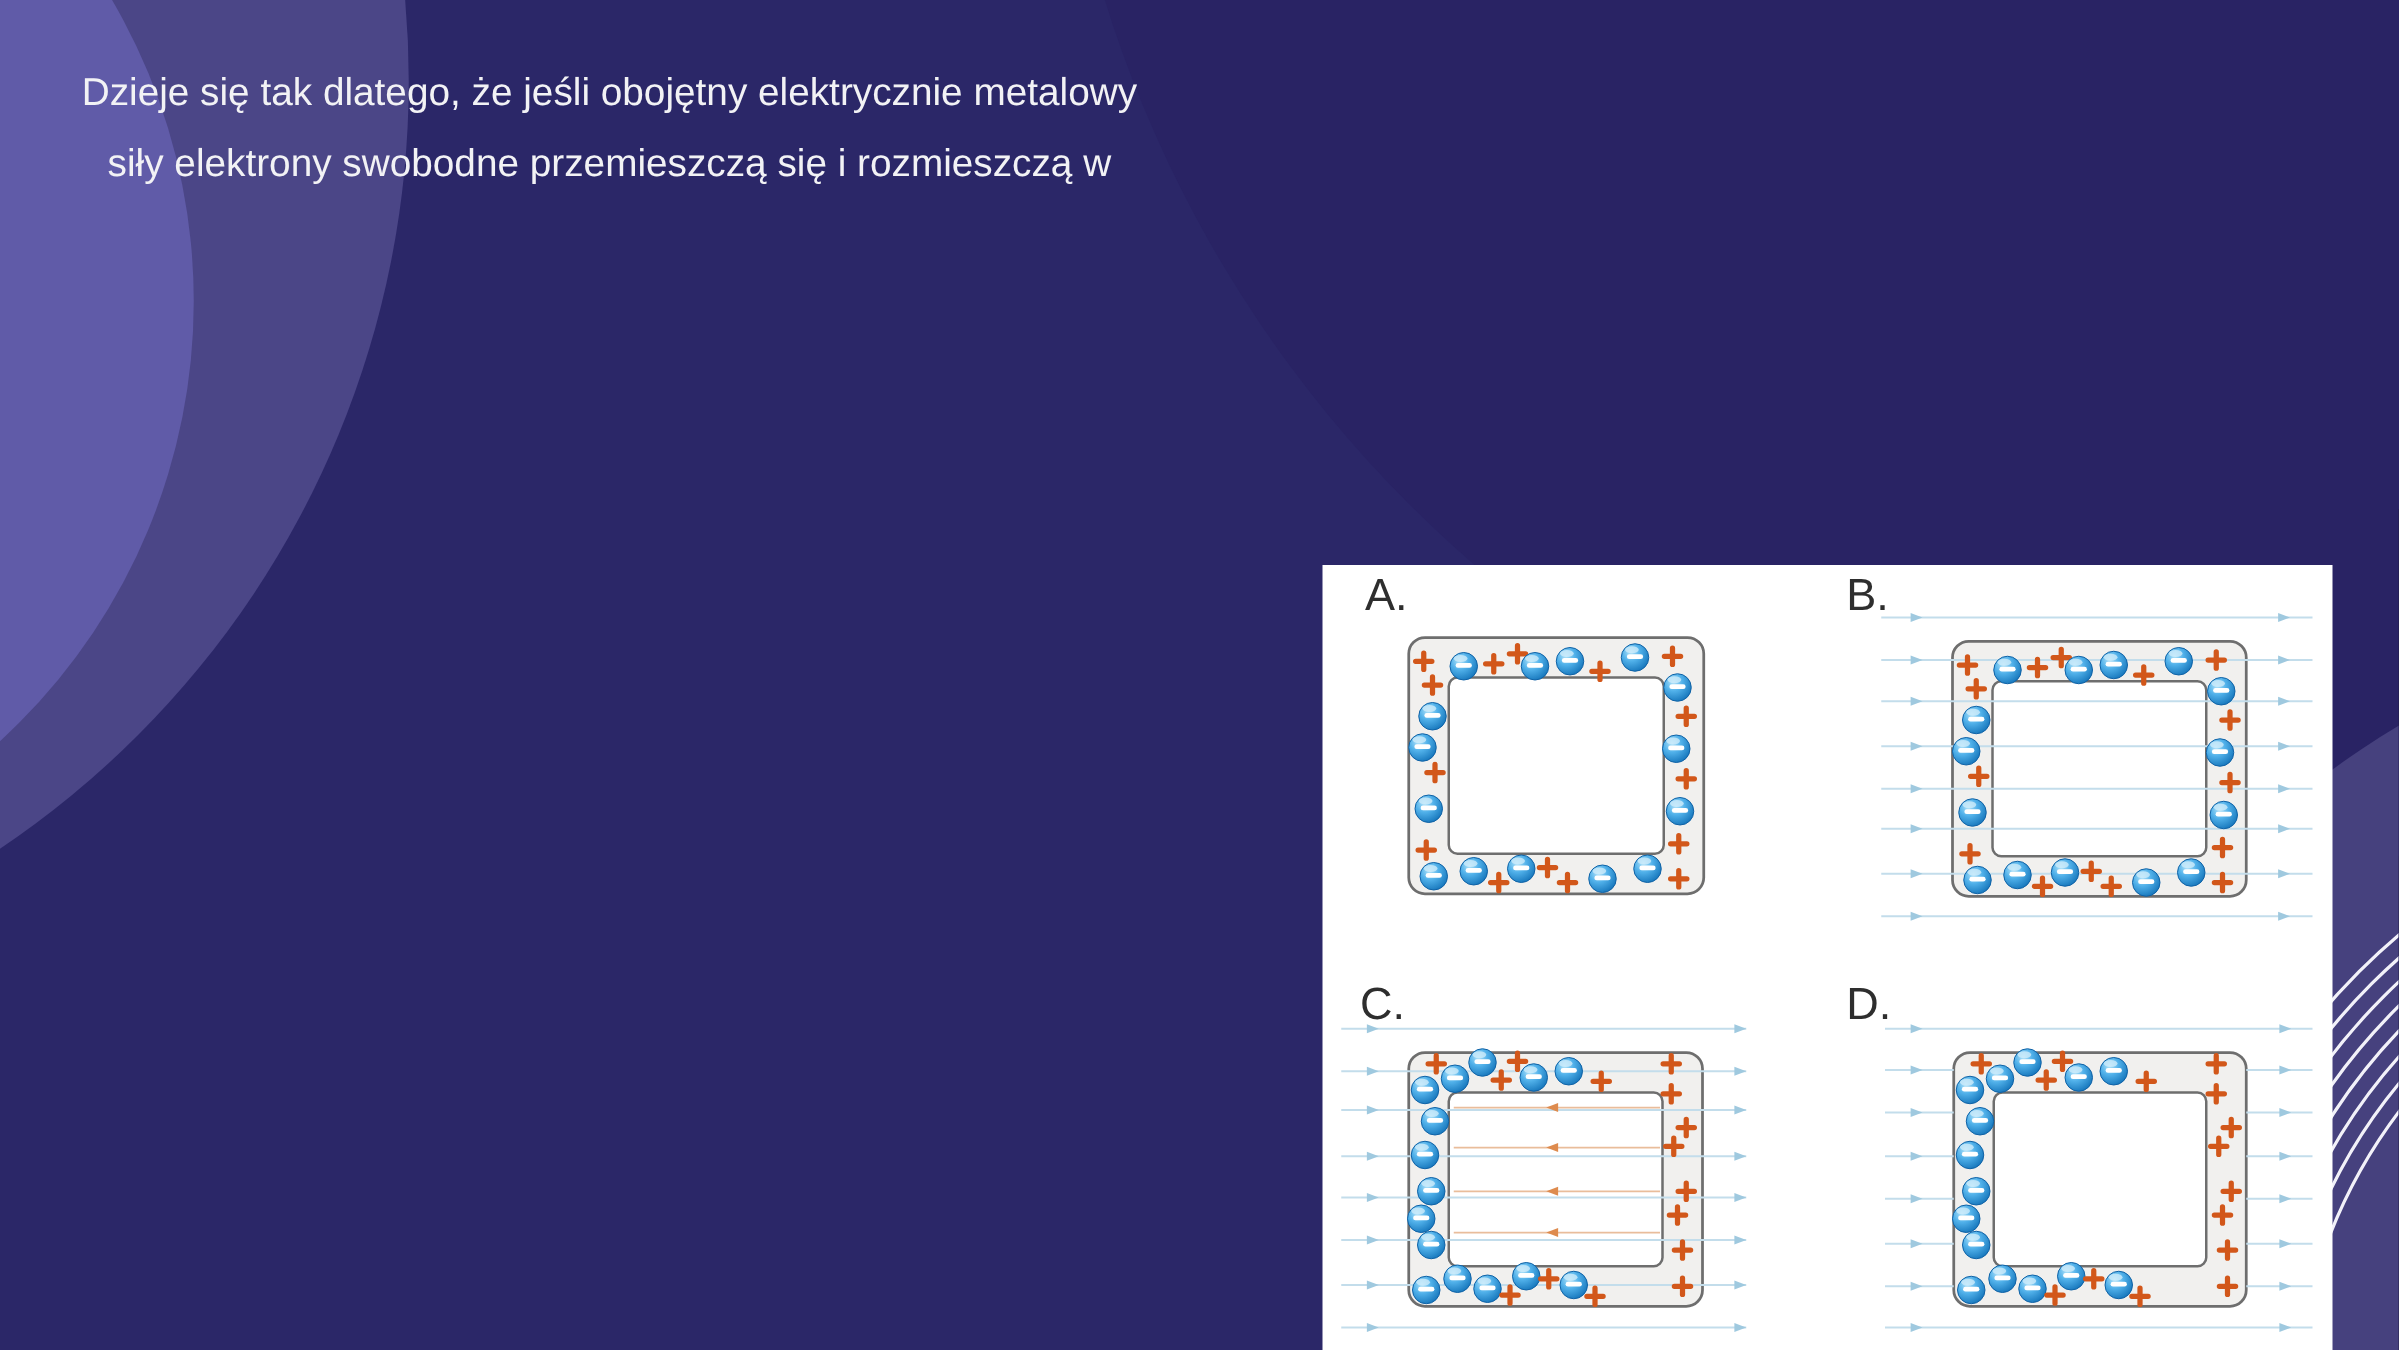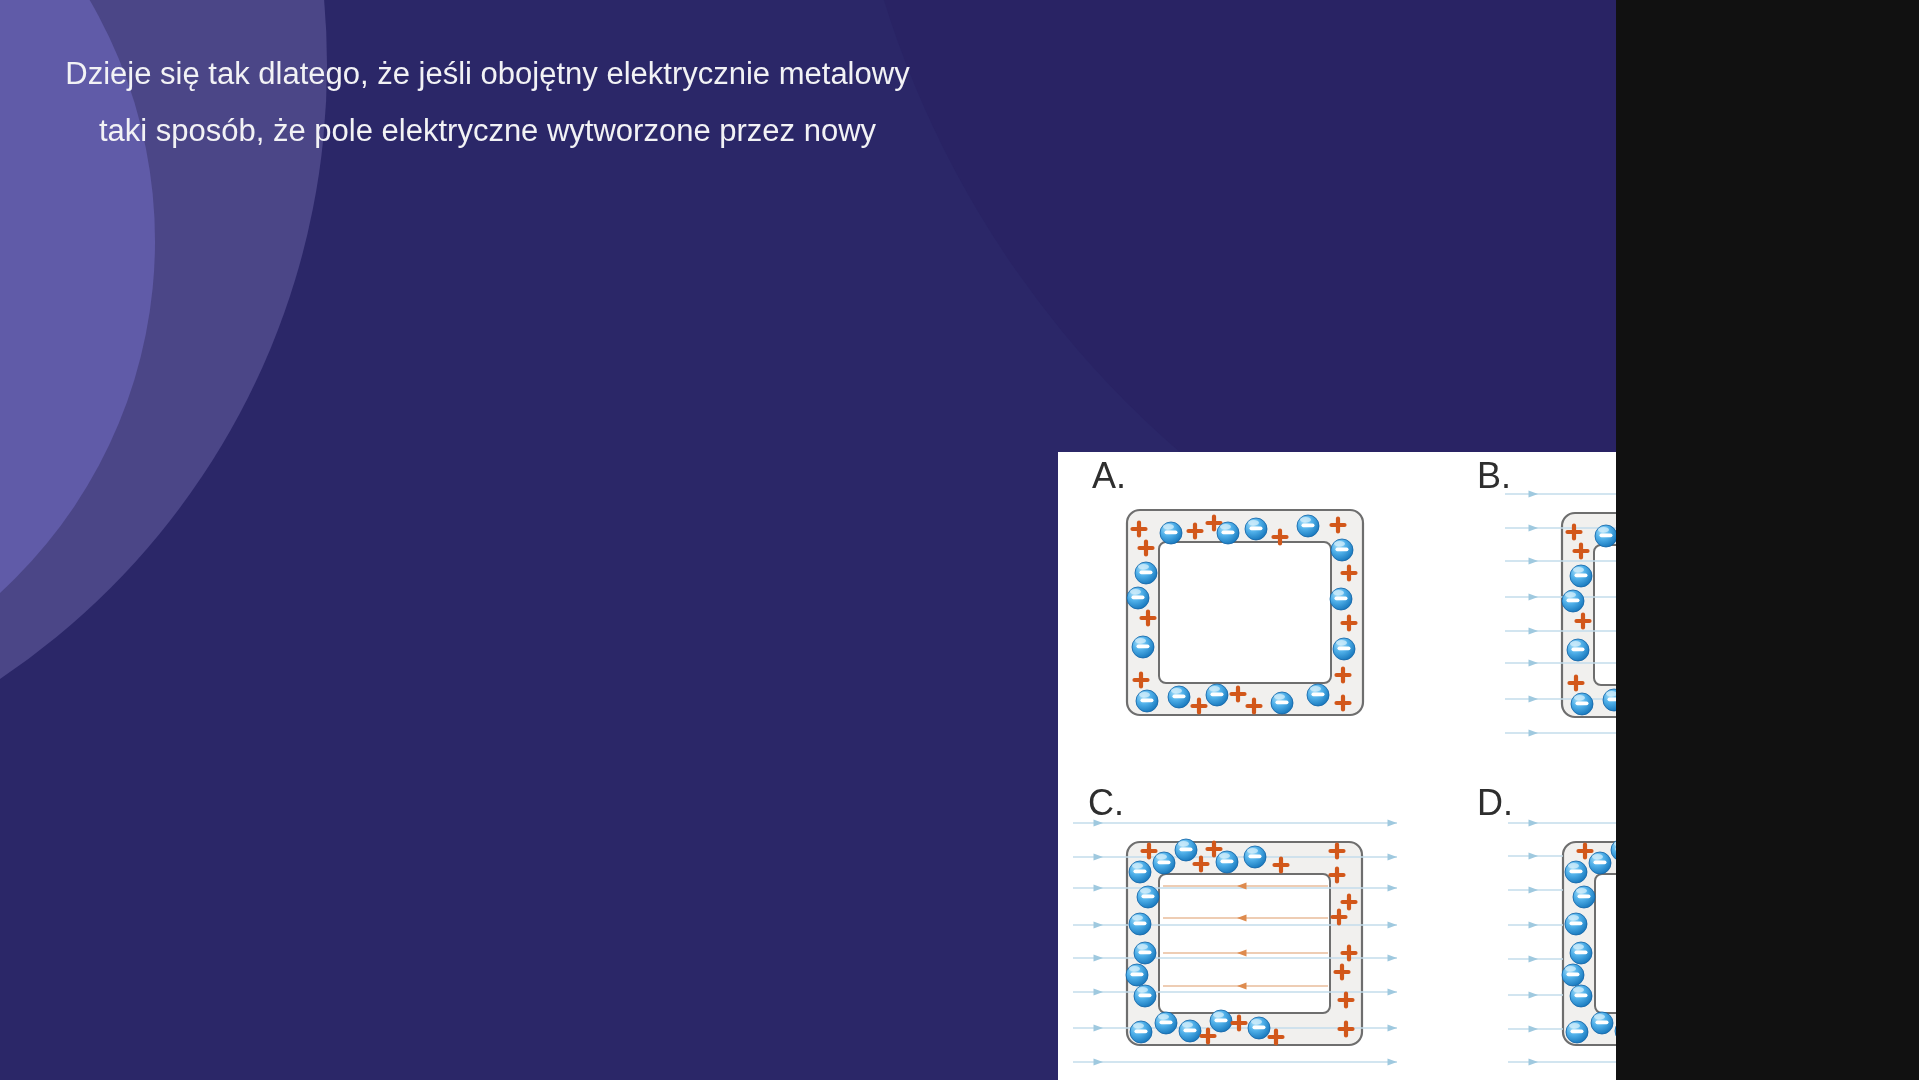--- a/index.html
+++ b/index.html
@@ -1,17 +1,17 @@
 <!DOCTYPE html>
 <html><head>
 <meta charset="utf-8">
 <style>
   html,body { margin:0; padding:0; background:#111; }
   .slide {
-    position:relative; width:1616px; height:1080px; overflow:hidden;
+    position:relative; width:1919px; height:1080px; overflow:hidden;
     background:#2B2768;
     font-family:"Liberation Sans", sans-serif;
   }
   .decor { position:absolute; border-radius:50%; }
   .decor-arcs { position:absolute; left:1560px; top:580px; }
   .paragraph {
     position:absolute; left:0; top:46px; width:975px;
     text-align:center; font-size:31px; line-height:56.5px;
     color:#F2F2F5; font-weight:400;
   }
@@ -39,21 +39,21 @@
       <circle cx="2250" cy="1140" r="443" fill="none" stroke="#F2F1F9" stroke-width="2.6"></circle>
       <circle cx="2250" cy="1140" r="457" fill="none" stroke="#F2F1F9" stroke-width="2.6"></circle>
       <circle cx="2250" cy="1140" r="471" fill="none" stroke="#F2F1F9" stroke-width="2.6"></circle>
       <circle cx="2250" cy="1140" r="485" fill="none" stroke="#F2F1F9" stroke-width="2.6"></circle>
       <circle cx="2250" cy="1140" r="499" fill="none" stroke="#F2F1F9" stroke-width="2.6"></circle>
       <circle cx="2250" cy="1140" r="513" fill="none" stroke="#F2F1F9" stroke-width="2.6"></circle>
     </svg>
 
   <div class="paragraph" id="paragraph">
       <div class="line">Dzieje się tak dlatego, że jeśli obojętny elektrycznie metalowy</div>
-      <div class="line">taki sposób, że pole elektryczne wytworzone przez nowy</div>
+      <div class="line">siły elektrony swobodne przemieszczą się i rozmieszczą w</div>
     </div>
 
   <div class="panel">
     <svg id="panel-svg" width="808" height="628" viewBox="0 0 808 628">
         <defs>
   <radialGradient id="egrad" cx="35%" cy="30%" r="78%">
     <stop offset="0%" stop-color="#B5E5FA"></stop>
     <stop offset="42%" stop-color="#51B1EA"></stop>
     <stop offset="100%" stop-color="#1272B8"></stop>
   </radialGradient>

